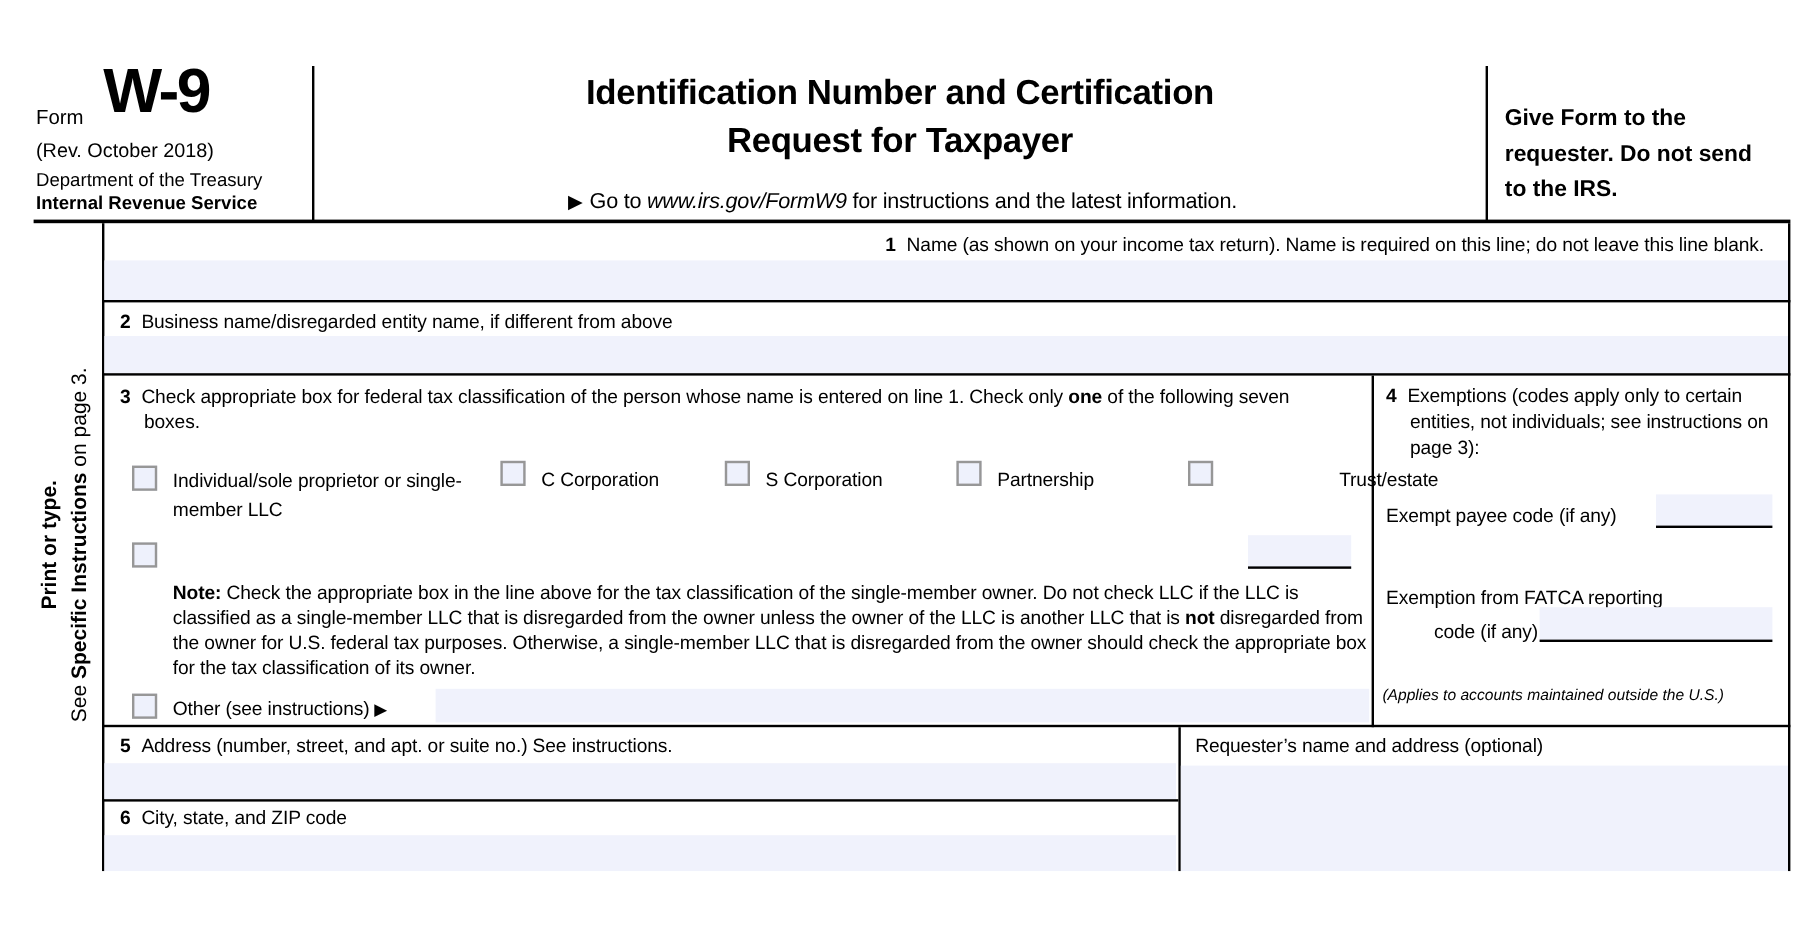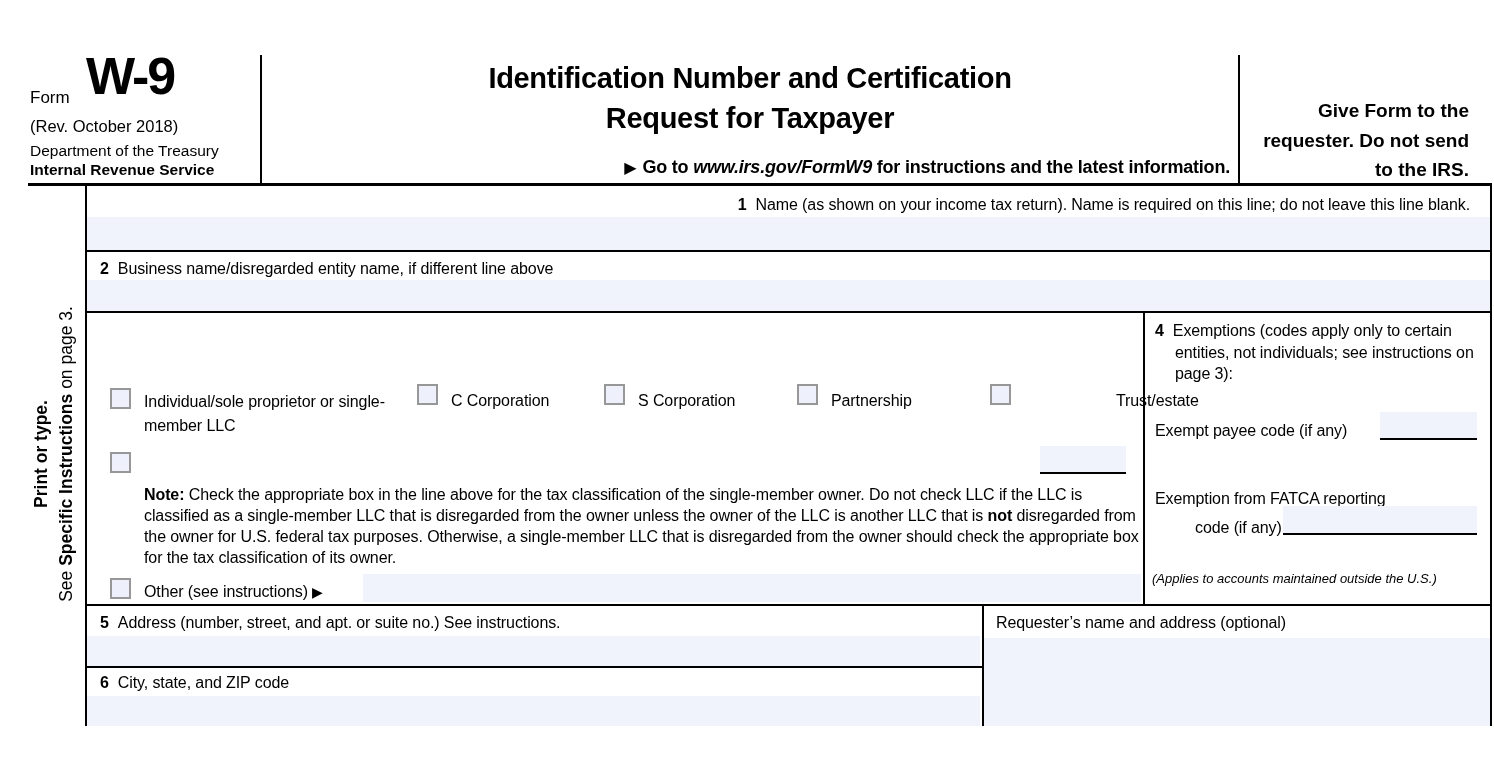--- a/index.html
+++ b/index.html
@@ -25,21 +25,21 @@
   .field { background: #f0f2fc; }
   .ufield { background: #f0f2fc; border-bottom: 2px solid #000; }
   .cb {
     width: 21px; height: 21px;
     background: #eef1fc;
     border: 2px solid #979797;
     display: inline-block;
   }
   .arr { font-family: "DejaVu Sans", sans-serif; font-size: 14px; padding-left: 4px; }
   .title { font-weight: bold; font-size: 29px; line-height: 40px; text-align: center; letter-spacing: -0.3px; }
-  .subtitle { font-weight: bold; font-size: 18px; text-align: right; letter-spacing: -0.2px; }
+  .subtitle { font-weight: normal; font-size: 18px; text-align: center; letter-spacing: -0.2px; }
   .rot {
     transform: rotate(-90deg);
     text-align: center;
     font-size: 17.5px;
     line-height: 25px;
     white-space: nowrap;
   }
 </style>
 </head>
 <body>
@@ -56,44 +56,47 @@
 
   <div class="abs title" style="left:270px; top:58px; width:960px;">
     <div>Identification Number and Certification</div>
     <div>Request for Taxpayer</div>
   </div>
   <div class="abs subtitle" style="left:270px; top:157px; width:960px;">
     <span class="arr" style="font-size:16px; padding-right:6px;">▶</span><span>Go to </span><span class="i">www.irs.gov/FormW9</span><span> for instructions and the latest information.</span>
   </div>
 
   <div class="abs vline" style="left:1238px; top:55px; height:130px;"></div>
-  <div class="abs b" style="left:1254px; top:96px; width:215px; font-size:19px; line-height:29.5px;text-align:right;">Give Form to the requester. Do not send to the IRS.</div>
+  <div class="abs b" style="left:1254px; top:84px; width:215px; font-size:19px; line-height:29.5px;">Give Form to the requester. Do not send to the IRS.</div>
 
   <div class="abs thick" style="left:28px; top:183px; width:1464px;"></div>
 
   <div class="abs rot" style="left:-153px; top:426px; width:420px; height:56px;">
     <div class="b">Print or type.</div>
     <div><span>See </span><span class="b">Specific Instructions</span><span> on page 3.</span></div>
   </div>
 
   <div class="abs vline" style="left:85px; top:186px; height:588px;"></div>
   <div class="abs vline" style="left:1490px; top:186px; height:588px;"></div>
 
   <div class="abs lbl hang" style="left:100px; top:194px; width:1370px;text-align:right;">
     <span class="num">1</span><span>Name (as shown on your income tax return). Name is required on this line; do not leave this line blank.</span>
   </div>
   <div class="abs field" style="left:87px; top:217px; width:1403px; height:33px;"></div>
   <div class="abs hline" style="left:85px; top:250px; width:1407px;"></div>
 
   <div class="abs lbl hang" style="left:100px; top:258px; width:1370px;">
-    <span class="num">2</span><span>Business name/disregarded entity name, if different line above</span>
+    <span class="num">2</span><span>Business name/disregarded entity name, if different from above</span>
   </div>
   <div class="abs field" style="left:87px; top:280px; width:1403px; height:31px;"></div>
   <div class="abs hline" style="left:85px; top:311px; width:1407px;"></div>
 
+  <div class="abs lbl hang" style="left:100px; top:321px; width:1022px;">
+    <span class="num">3</span><span>Check appropriate box for federal tax classification of the person whose name is entered on line 1. Check only </span><span class="b">one</span><span> of the following seven boxes.</span>
+  </div>
 
   <span class="cb abs" style="left:110px; top:388px;"></span>
   <div class="abs lbl" style="left:144px; top:390px; width:248px; line-height:24px;">Individual/sole proprietor or single-member LLC</div>
 
   <span class="cb abs" style="left:417px; top:384px;"></span>
   <div class="abs lbl" style="left:451px; top:390px;">C Corporation</div>
 
   <span class="cb abs" style="left:604px; top:384px;"></span>
   <div class="abs lbl" style="left:638px; top:390px;">S Corporation</div>
 

